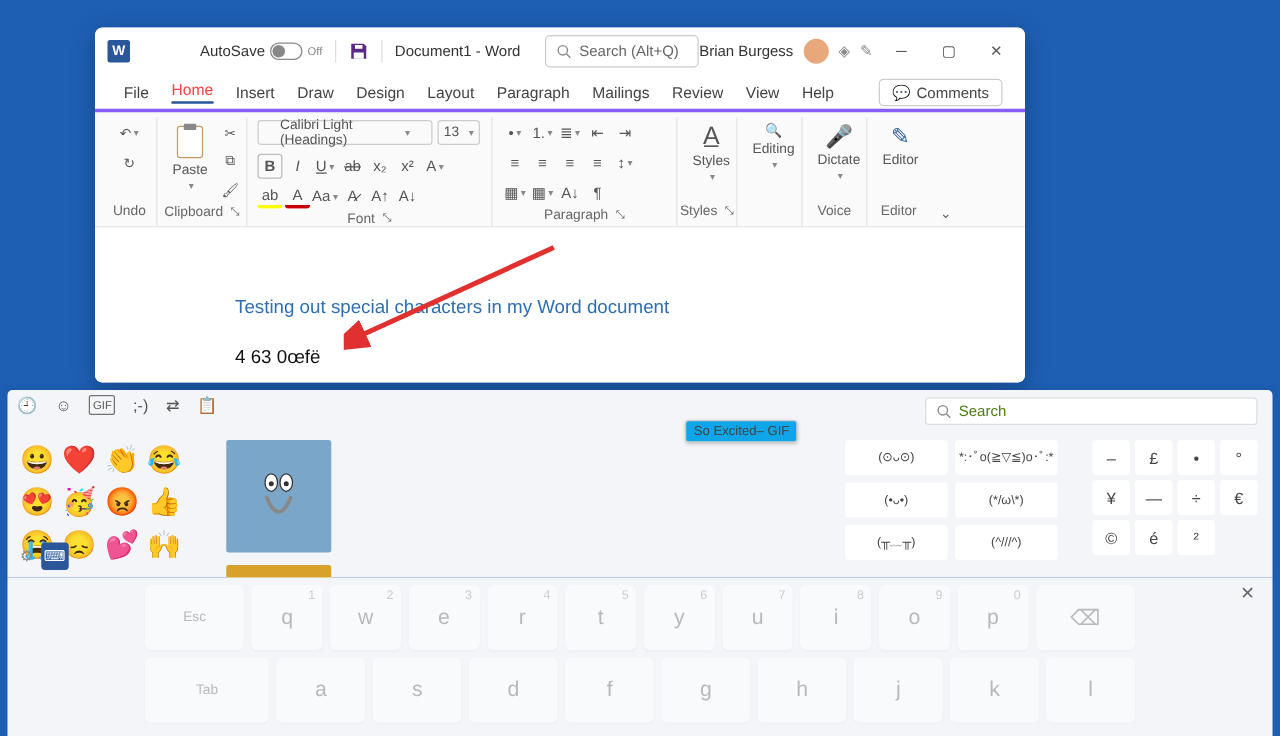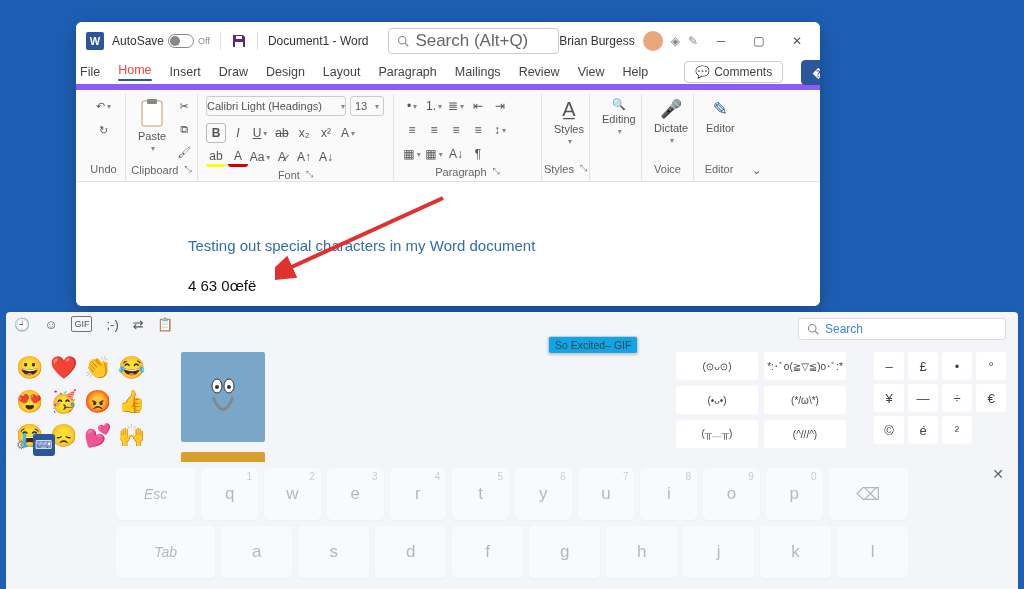--- a/index.html
+++ b/index.html
@@ -1,60 +1,60 @@
 <!DOCTYPE html>
 <html><head>
 <meta charset="utf-8">
 <style>
 * { box-sizing: border-box; margin: 0; padding: 0; font-family: "Segoe UI", sans-serif; }
 body { background: #1e5fb4; width: 1024px; height: 589px; overflow: hidden; position: relative; }
 
 .word-window { position: absolute; left: 76px; top: 22px; width: 744px; height: 284px; background: #fff; border-radius: 6px; box-shadow: 0 4px 20px rgba(0,0,0,.25); overflow: hidden; }
 .titlebar { height: 38px; background: #fff; display: flex; align-items: center; padding: 0 8px; font-size: 12px; color: #333; }
 .word-logo { width: 18px; height: 18px; background: #2b579a; color: #fff; display: inline-flex; align-items: center; justify-content: center; font-weight: bold; font-size: 11px; border-radius: 2px; margin: 0 8px 0 2px; }
-.autosave { display: flex; align-items: center; gap: 4px; }
+.autosave { display: flex; align-items: center; gap: 4px; margin-left: 48px; }
 .toggle { width: 26px; height: 14px; border: 1px solid #888; border-radius: 7px; position: relative; }
 .toggle::after { content:''; position:absolute; left:1px; top:1px; width:10px; height:10px; background:#888; border-radius:50%; }
 .title-sep { width:1px; height:18px; background:#ddd; margin:0 10px; }
 .save-icon { width:16px; height:16px; color:#5b2a86; }
-.search-box { flex:1; max-width: 200px; margin-left: 20px; height: 26px; border: 1px solid #ccc; border-radius: 4px; display:flex; align-items:center; padding:0 8px; color:#666; gap:6px; font-size:17px; }
+.search-box { flex:1; max-width: 200px; margin-left: 20px; height: 26px; border: 1px solid #ccc; border-radius: 4px; display:flex; align-items:center; padding:0 8px; color:#666; gap:6px; font-size:12px; }
 .titlebar-right { margin-left:auto; display:flex; align-items:center; gap:8px; }
 .avatar { width:20px; height:20px; background:#e8a87c; border-radius:50%; }
 .win-btn { width:30px; height:30px; display:inline-flex; align-items:center; justify-content:center; color:#555; }
 
-.tabbar { height: 30px; display:flex; align-items:center; padding: 0 4px; gap: 18px; font-size: 12.5px; color:#444; border-bottom: 6px solid #8b5cf6; }
+.tabbar { height: 30px; display:flex; align-items:center; padding: 0 23px; gap: 18px; font-size: 12.5px; color:#444; border-bottom: 3px solid #8b5cf6; }
 .tab.active { color:#ef4444; }
 .tab.active::after { content:''; display:block; height:2px; background:#2b579a; margin-top:2px; border-radius:1px; }
 .tabbar .spacer { flex:1; }
 .comments-btn, .share-btn { font-size:12px; padding:3px 10px; border:1px solid #ccc; border-radius:4px; display:flex; align-items:center; gap:4px; }
 .share-btn { background:#2b579a; color:#fff; border-color:#2b579a; }
 
 .ribbon { height: 92px; background:#fafafa; border-bottom:1px solid #e3e3e3; display:flex; padding: 4px 6px 0; font-size:11px; color:#555; }
 .group { border-right:1px solid #e3e3e3; padding: 2px 8px 2px; display:flex; flex-direction:column; }
 .group-body { flex:1; display:flex; align-items:flex-start; gap:4px; }
 .group-label { text-align:center; font-size:11px; color:#666; padding:2px 0 4px; display:flex; justify-content:center; gap:6px; }
 .mini-btn { width:20px; height:20px; display:inline-flex; align-items:center; justify-content:center; border-radius:3px; }
 .big-btn { display:flex; flex-direction:column; align-items:center; gap:2px; padding:2px 4px; }
 .font-row { display:flex; gap:4px; align-items:center; margin-bottom:3px; }
-.font-name { width:140px; height:20px; border:1px solid #ccc; border-radius:3px; font-size:11px; padding:0 0; display:flex; align-items:center; justify-content:space-between; }
+.font-name { width:140px; height:20px; border:1px solid #ccc; border-radius:3px; font-size:11px; padding:0 17px; display:flex; align-items:center; justify-content:space-between; }
 .font-size { width:34px; height:20px; border:1px solid #ccc; border-radius:3px; font-size:11px; padding:0 4px; display:flex; align-items:center; justify-content:space-between; }
 .fmt-row { display:flex; gap:2px; align-items:center; }
 .fmt { width:20px; height:20px; display:inline-flex; align-items:center; justify-content:center; border-radius:3px; font-size:12px; }
 .fmt.b { font-weight:bold; border:1px solid #bbb; }
 .collapse-btn { align-self:flex-end; padding:4px; margin-left:4px; }
 
 .doc-area { position:absolute; left:0; top:160px; right:0; bottom:0; background:#fff; }
 .doc-heading { position:absolute; left:112px; top:55px; font-size:15px; color:#2f6fb0; font-family: "Calibri Light", sans-serif; }
 .doc-body { position:absolute; left:112px; top:95px; font-size:15px; color:#111; }
 
 .arrow { position:absolute; left:275px; top:192px; pointer-events:none; }
 
 .emoji-panel { position:absolute; left:6px; right:6px; top:312px; height:150px; background:#f3f5f9; border-radius:4px 4px 0 0; box-shadow:0 -1px 6px rgba(0,0,0,.08); display:flex; font-size:12px; color:#333; }
 .panel-tabs { position:absolute; top:4px; left:8px; display:flex; gap:14px; font-size:13px; color:#555; align-items:center; }
-.panel-search { position:absolute; top:6px; right:12px; width:208px; height:22px; background:#fff; border:1px solid #ddd; border-radius:3px; display:flex; align-items:center; padding:0 8px; gap:6px; color:#3b82f6; }
+.panel-search { position:absolute; top:6px; right:12px; width:266px; height:22px; background:#fff; border:1px solid #ddd; border-radius:3px; display:flex; align-items:center; padding:0 8px; gap:6px; color:#4d7c0f; }
 .emoji-grid { position:absolute; left:8px; top:40px; display:grid; grid-template-columns: repeat(4, 32px); grid-auto-rows:32px; gap:2px; }
 .emoji-cell { font-size:22px; display:flex; align-items:center; justify-content:center; }
 .gif-row { position:absolute; left:175px; top:40px; display:flex; gap:10px;flex-direction:column; }
 .gif { width:84px; height:90px; background:#7aa6c9; border-radius:2px; position:relative; overflow:hidden; display:flex; align-items:flex-end; justify-content:center; color:#fff; font-weight:bold; font-size:12px; }
 .gif2 { background:#d8a22a; }
 .gif3 { background:#1a1412; }
 .gif4 { background:#3a3128;text-align:right; }
 .gif-tooltip { position:absolute; left:542px; top:24px; background:#0ea5e9; border:1px solid #ccc; border-radius:3px; font-size:10.5px; padding:2px 6px; color:#444; box-shadow:0 1px 3px rgba(0,0,0,.2); }
 .tenor { position:absolute; bottom:2px; right:2px; background:rgba(255,255,255,.9); color:#2b579a; font-size:9px; padding:1px 3px; border-radius:2px; font-weight:normal; }
 .kaomoji-grid { position:absolute; right:12px; top:40px; display:grid; grid-template-columns: 82px 82px; gap:6px; }
@@ -64,21 +64,21 @@
 .settings-corner { position:absolute; left:10px; bottom:6px; display:flex; gap:6px; align-items:center; }
 .kb-toggle { width:22px; height:22px; background:#2b579a; border-radius:3px; display:flex; align-items:center; justify-content:center; color:#fff; }
 
 .keyboard { position:absolute; left:6px; right:6px; top:462px; bottom:0; background:#f3f5f9; }
 .kb-hint { text-align:center; font-size:12px; color:#555; padding:6px 0; }
 .kb-close { position:absolute; right:14px; top:4px; font-size:14px; color:#666; }
 .kb-rows { padding: 6px 110px 0; opacity:.55; }
 .kb-row { display:flex; gap:6px; margin-bottom:6px; }
 .key { flex:1; background:#fff; height:52px; border-radius:5px; position:relative; display:flex; align-items:center; justify-content:center; font-size:17px; color:#888; box-shadow:0 1px 2px rgba(0,0,0,.05); }
 .key .num { position:absolute; top:3px; right:6px; font-size:10px; color:#aaa; }
-.key.wide { flex:1.4; font-size:14px;font-style:italic; }
+.key.wide { flex:1.4; font-size:11px; }
 .key.bksp { flex:1.4; }
 
 svg { display:block; }
 .dd { font-size:8px; color:#888; margin-left:2px; }
 </style>
 </head>
 <body>
 
 <div class="word-window">
   <div class="titlebar">

